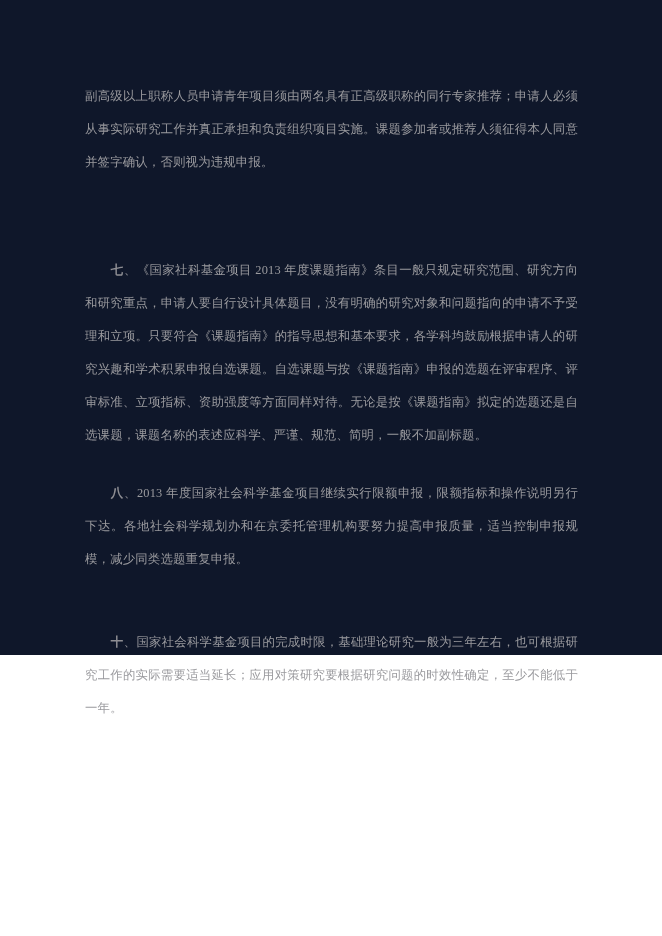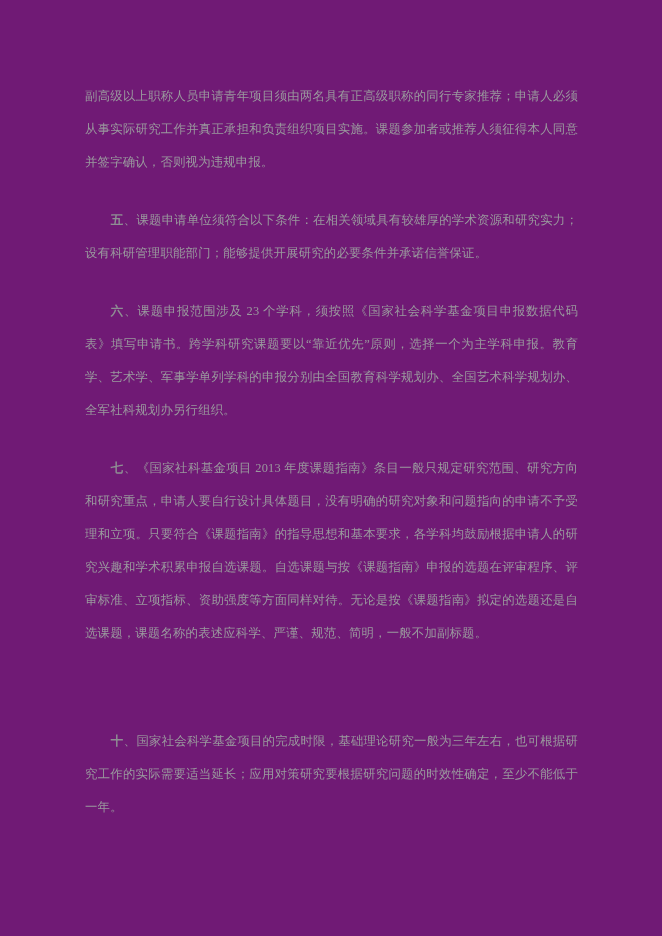--- a/index.html
+++ b/index.html
@@ -14,22 +14,22 @@
     position: relative;
     overflow: hidden;
     font-family: "Liberation Serif", "DejaVu Serif", serif;
   }
 
   .page {
     position: absolute;
     left: 0;
     top: 0;
     width: 662px;
-    height: 936px;
-    background: #701a75;
+    height: 655px;
+    background: #0f172a;
   }
 
   .content {
     position: absolute;
     left: 85px;
     top: 80px;
     width: 493px;
   }
 
   .para {
@@ -68,32 +68,31 @@
 </head>
 <body>
 
 <div class="page">
   <div class="content">
 
     <p class="para cont block">副高级以上职称人员申请青年项目须由两名具有正高级职称的同行专家推荐；申请人必须从事实际研究工作并真正承担和负责组织项目实施。课题参加者或推荐人须征得本人同意并签字确认，否则视为违规申报。</p>
 
     <div class="spacer-md"></div>
 
-    <p class="para numbered block"><span class="marker">五</span><span>、课题申请单位须符合以下条件：在相关领域具有较雄厚的学术资源和研究实力；设有科研管理职能部门；能够提供开展研究的必要条件并承诺信誉保证。</span></p>
 
     <div class="spacer-md"></div>
 
-    <p class="para numbered block"><span class="marker">六</span><span>、课题申报范围涉及 23 个学科，须按照《国家社会科学基金项目申报数据代码表》填写申请书。跨学科研究课题要以“靠近优先”原则，选择一个为主学科申报。教育学、艺术学、军事学单列学科的申报分别由全国教育科学规划办、全国艺术科学规划办、全军社科规划办另行组织。</span></p>
 
     <div class="spacer-md"></div>
 
     <p class="para numbered block"><span class="marker">七</span><span>、《国家社科基金项目 2013 年度课题指南》条目一般只规定研究范围、研究方向和研究重点，申请人要自行设计具体题目，没有明确的研究对象和问题指向的申请不予受理和立项。只要符合《课题指南》的指导思想和基本要求，各学科均鼓励根据申请人的研究兴趣和学术积累申报自选课题。自选课题与按《课题指南》申报的选题在评审程序、评审标准、立项指标、资助强度等方面同样对待。无论是按《课题指南》拟定的选题还是自选课题，课题名称的表述应科学、严谨、规范、简明，一般不加副标题。</span></p>
 
     <div class="spacer-md"></div>
 
+    <p class="para numbered block"><span class="marker">八</span><span>、2013 年度国家社会科学基金项目继续实行限额申报，限额指标和操作说明另行下达。各地社会科学规划办和在京委托管理机构要努力提高申报质量，适当控制申报规模，减少同类选题重复申报。</span></p>
 
     <div class="spacer-md"></div>
 
 
     <div class="spacer-md"></div>
 
     <p class="para numbered block"><span class="marker">十</span><span>、国家社会科学基金项目的完成时限，基础理论研究一般为三年左右，也可根据研究工作的实际需要适当延长；应用对策研究要根据研究问题的时效性确定，至少不能低于一年。</span></p>
 
   </div>
 </div>

